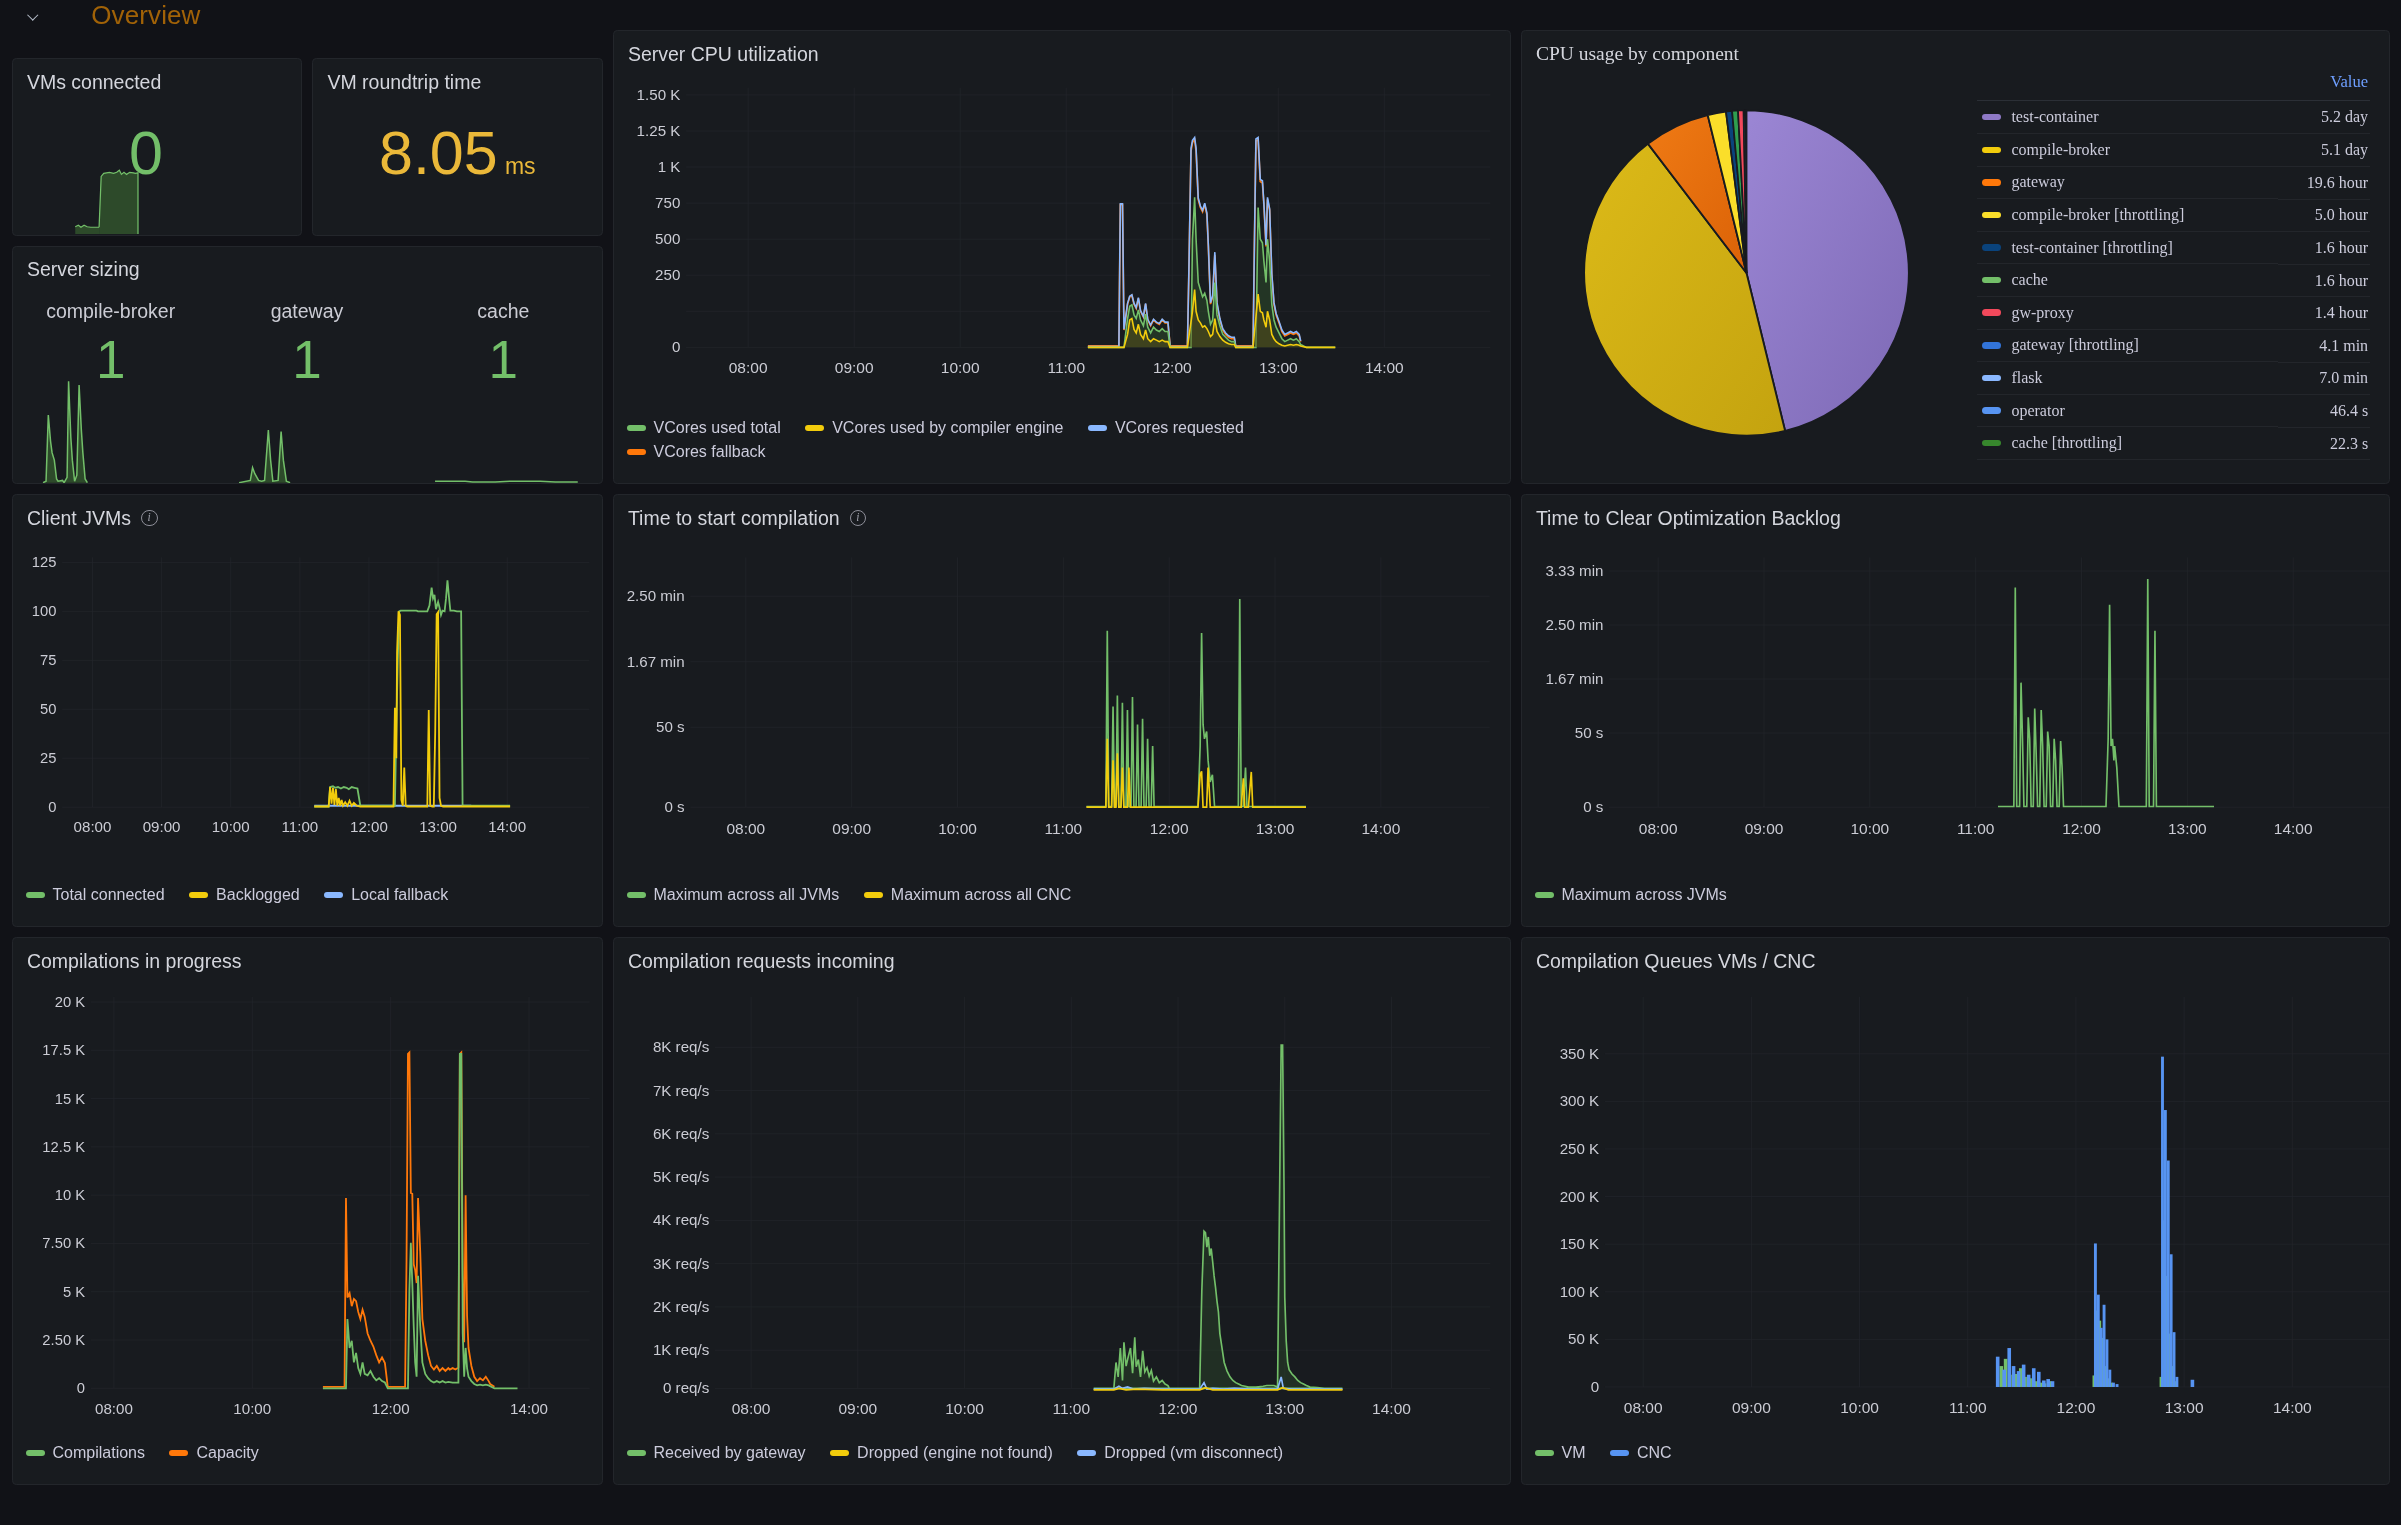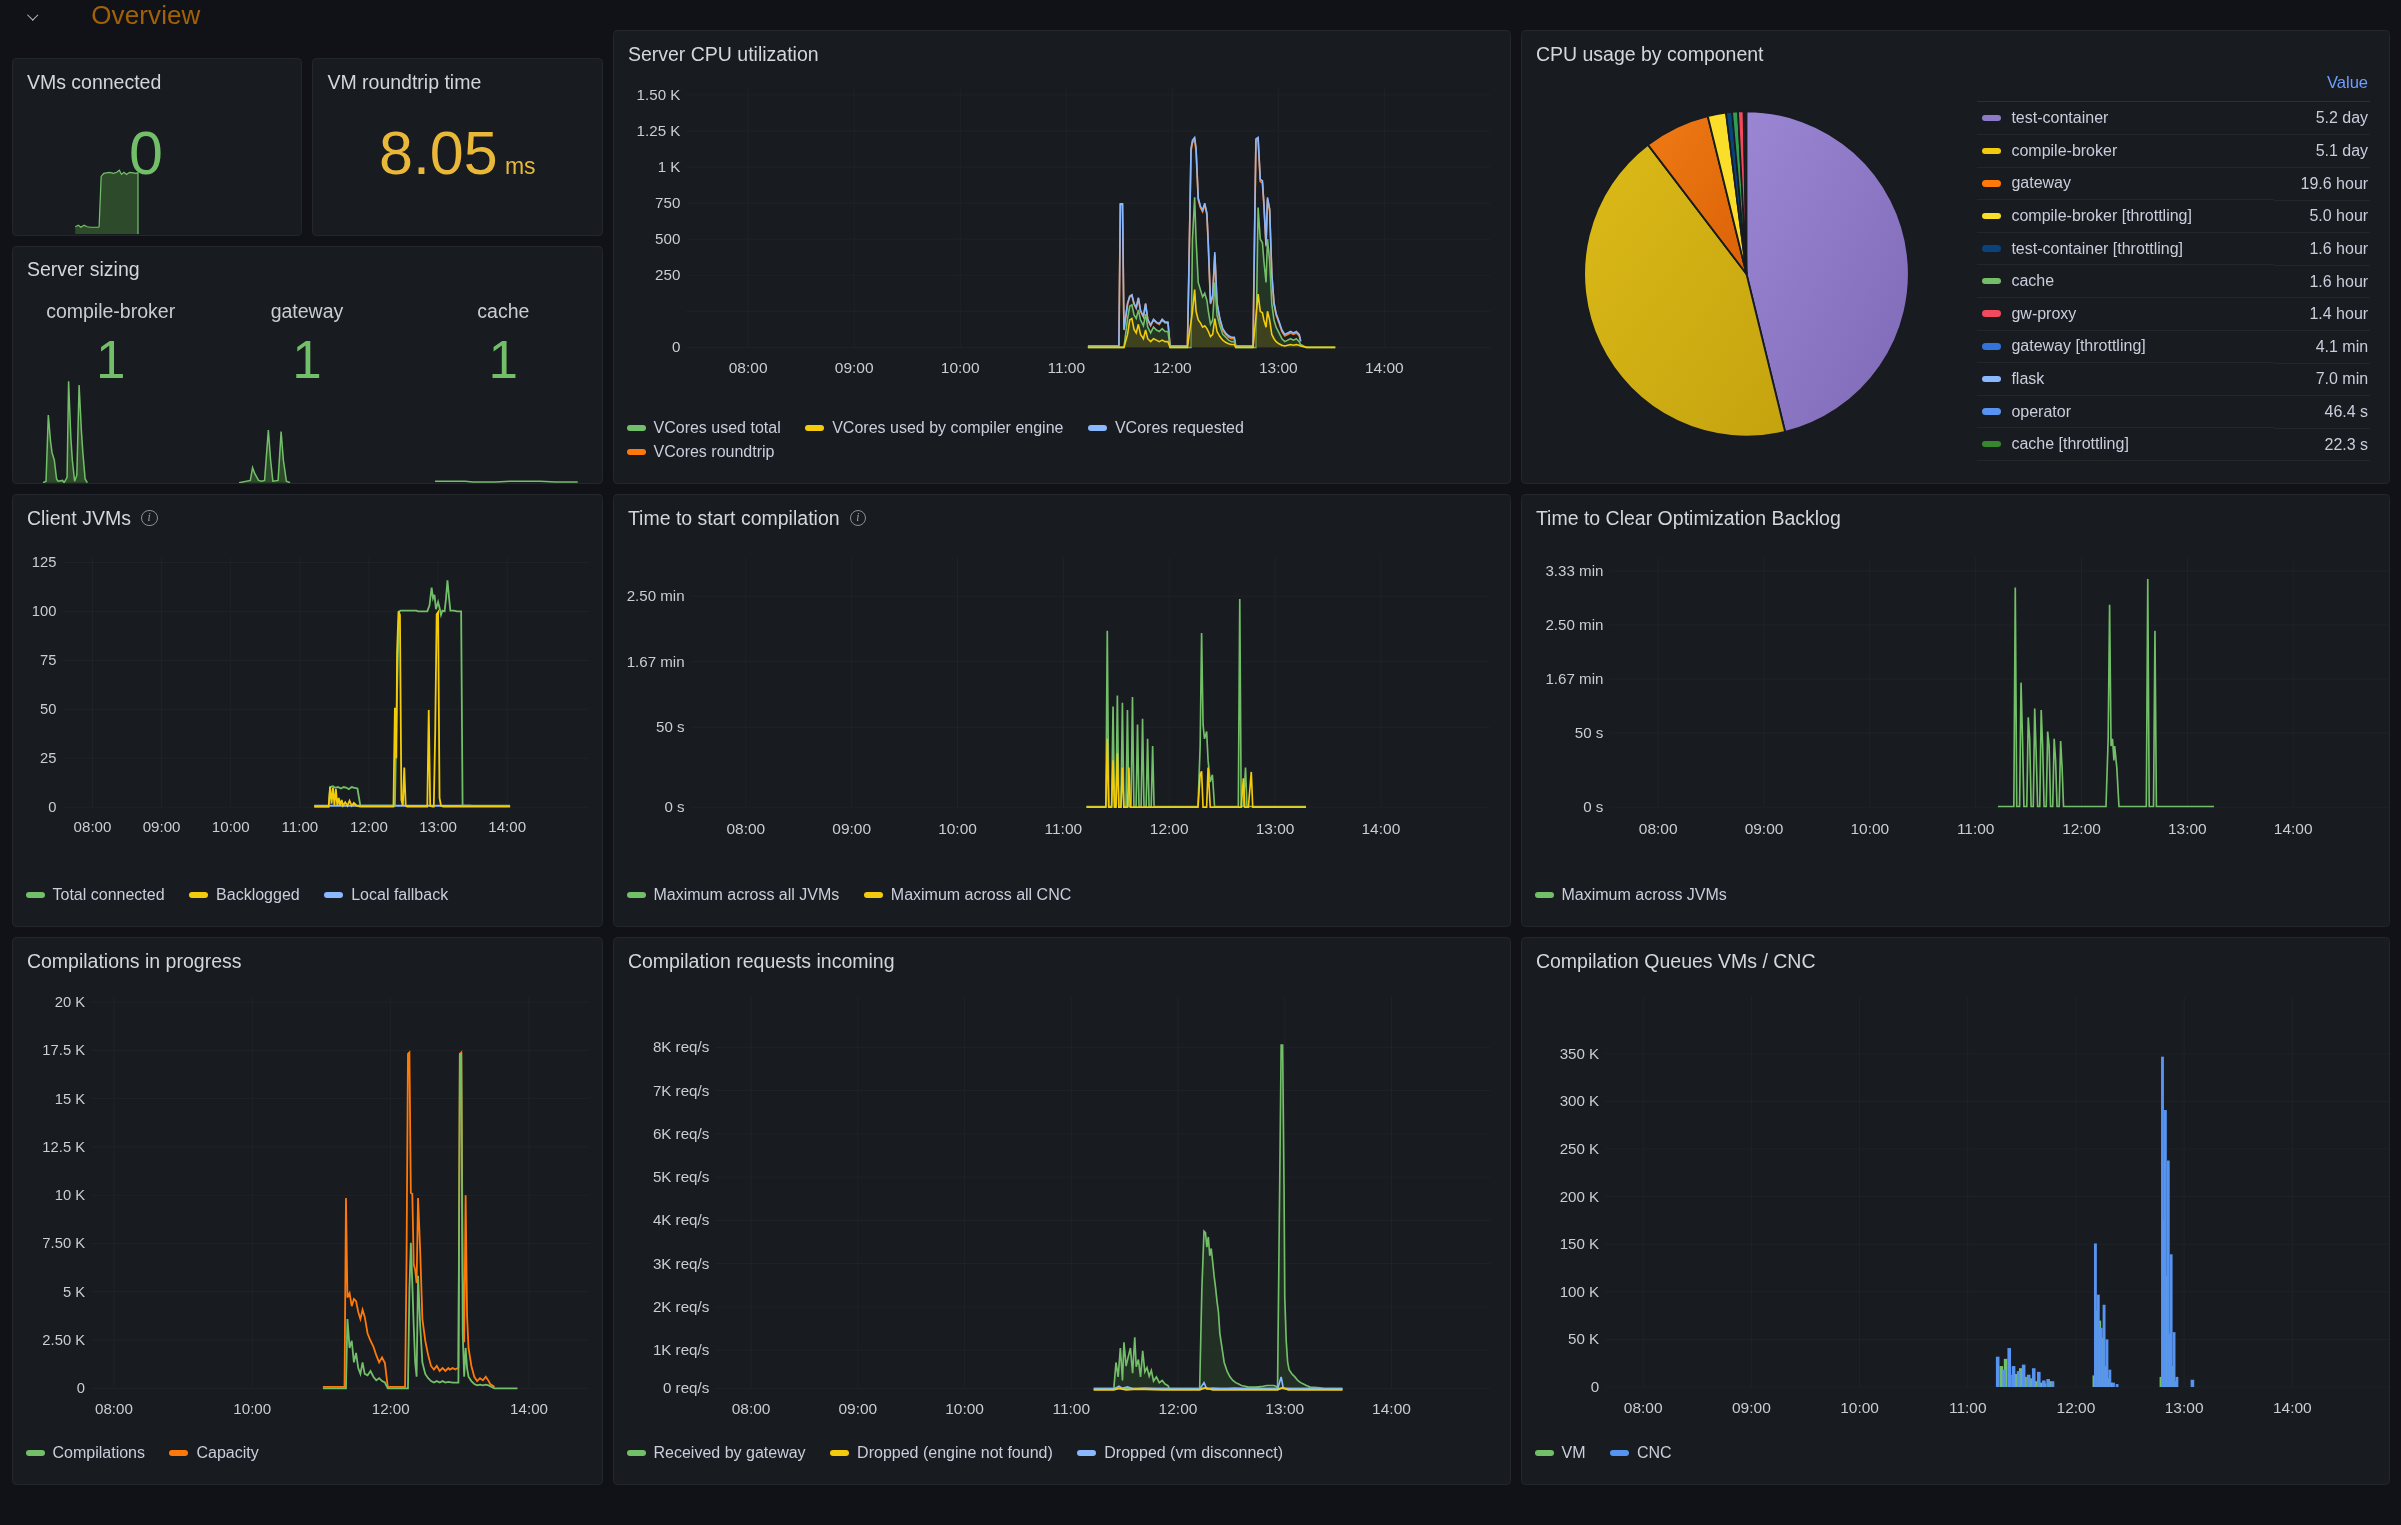--- a/index.html
+++ b/index.html
@@ -204,26 +204,26 @@
         <span class="li">
             <i class="swatch" style="background:#f2cc0c"></i>
             <span>VCores used by compiler engine</span>
           </span>
         <span class="li">
             <i class="swatch" style="background:#8ab8ff"></i>
             <span>VCores requested</span>
           </span>
         <span class="li" style="flex-basis:100%">
             <i class="swatch" style="background:#ff780a"></i>
-            <span>VCores roundtrip</span>
-          </span>
-      </div>
-    </div>
-
-    <div class="panel" style="flex:1;">
+            <span>VCores fallback</span>
+          </span>
+      </div>
+    </div>
+
+    <div class="panel" style="flex:1;font-family:Liberation Serif, serif;">
       <div class="ptitle">CPU usage by component</div>
       <div class="pie-body">
         <div class="pie-left">
           <svg width="339" height="346" viewBox="0 0 200 200">
             <defs>
               <linearGradient id="gp" x1="0" y1="0" x2="1" y2="1">
                   <stop offset="0" stop-color="#9b86d4"></stop>
                   <stop offset="1" stop-color="#7d69b5"></stop>
                 </linearGradient>
               <linearGradient id="gy" x1="0" y1="0" x2="1" y2="1">

